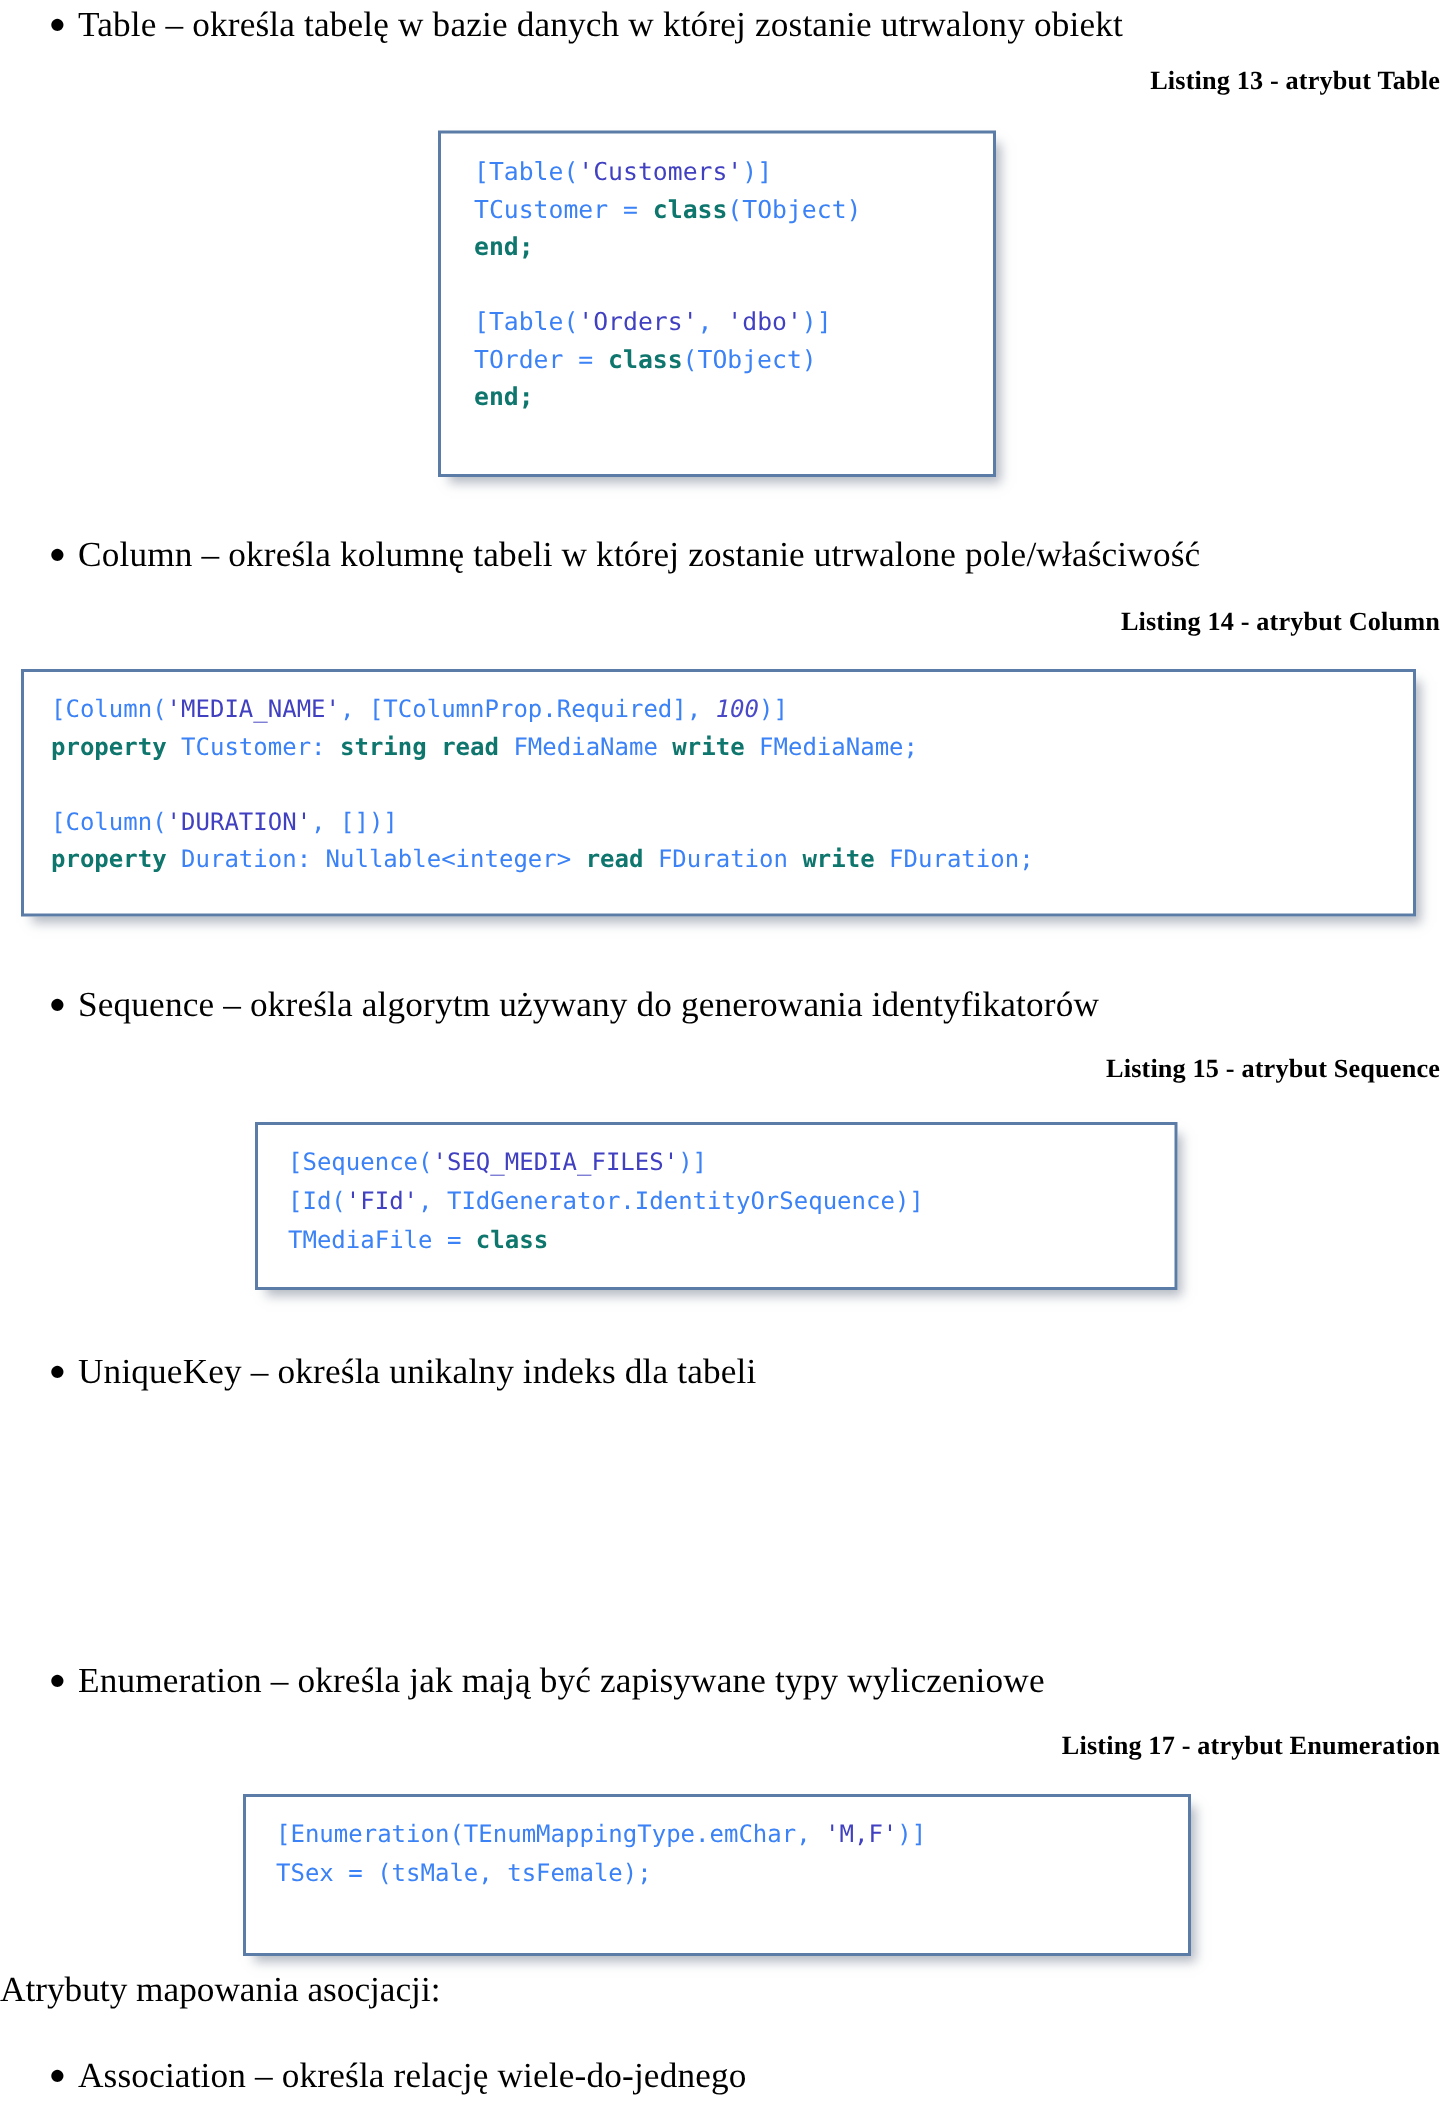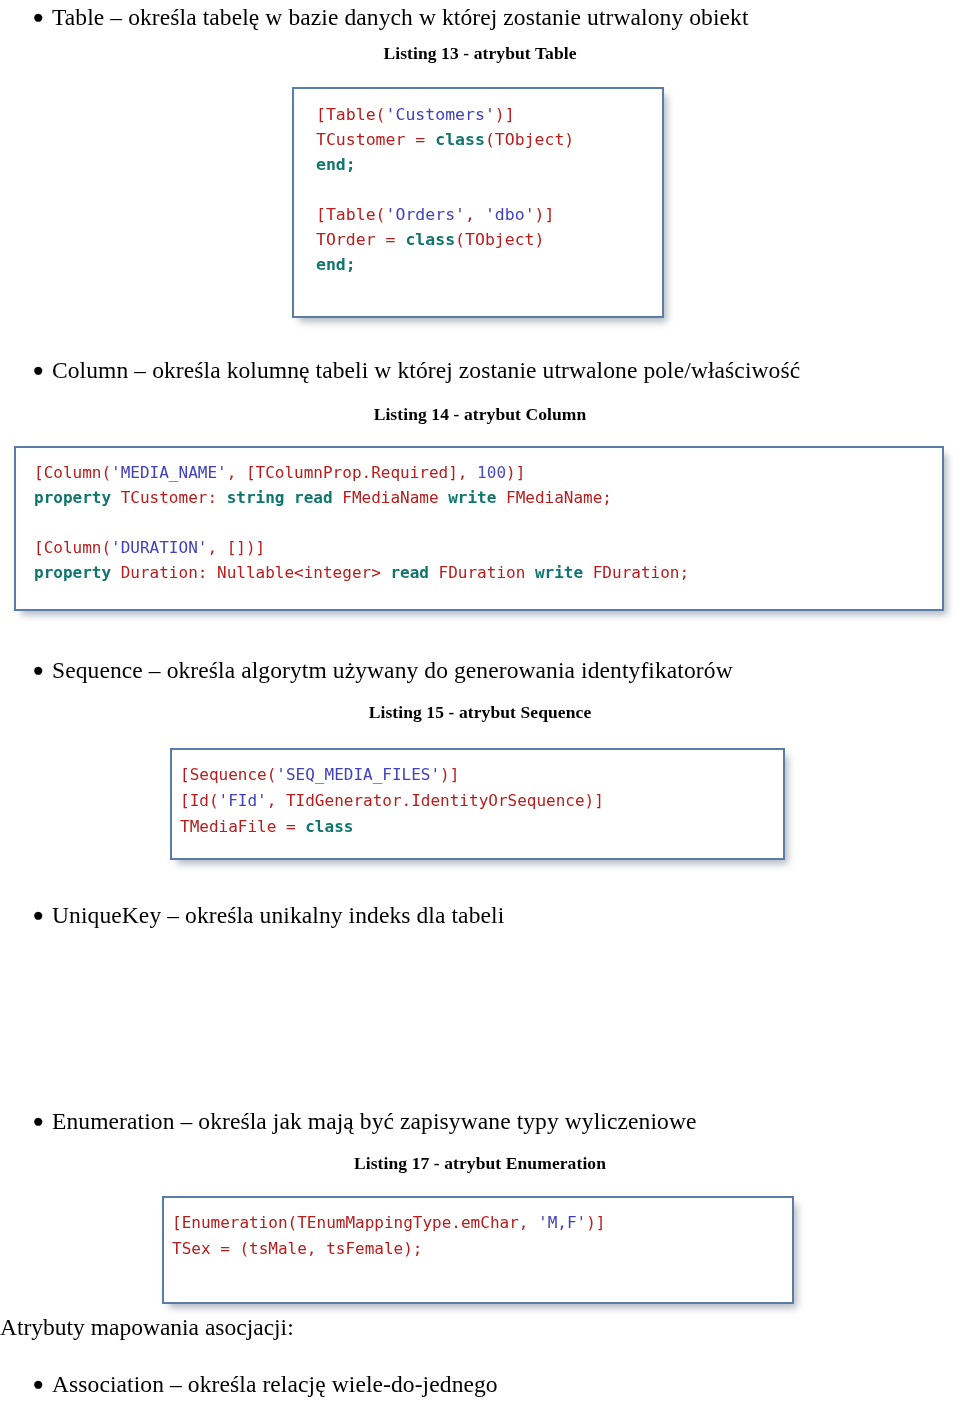--- a/index.html
+++ b/index.html
@@ -56,21 +56,21 @@
     font-size: 23.5px;
     line-height: 30px;
     white-space: nowrap;
   }
 
   
   .caption {
     position: absolute;
     left: 0;
     width: 960px;
-    text-align: center;
+    text-align: right;
     font-size: 17.5px;
     font-weight: bold;
     line-height: 22px;
     letter-spacing: 0.1px;
   }
 
   
   .code-block {
     position: absolute;
     box-sizing: border-box;
@@ -88,27 +88,27 @@
     padding: 13px 0 10px 22px;
   }
   .code-inner.tight {
     font-size: 16px;
     line-height: 25px;
     padding: 12px 0 10px 18px;
   }
   .code-inner.narrow {
     font-size: 16px;
     line-height: 26px;
-    padding: 12px 0 10px 8px;
+    padding: 12px 0 10px 20px;
   }
 
   .k  { color: #0f766e; font-weight: bold; }   
   .s  { color: #4040c0; }                      
-  .n  { color: #4a4ac8; }                      
-  .p  { color: #b91c1c; }                      
+  .n  { color: #4a4ac8; font-style: italic; }                      
+  .p  { color: #3b82f6; }                      
   .blank { display: block; height: 25px; }
 </style>
 </head>
 <body>
 
 <div class="page">
 
   <div class="bullet-row" style="top:2px;">
     <span class="bullet-mark">●</span>
     <span class="bullet-text">Table – określa tabelę w bazie danych w której zostanie utrwalony obiekt</span>

